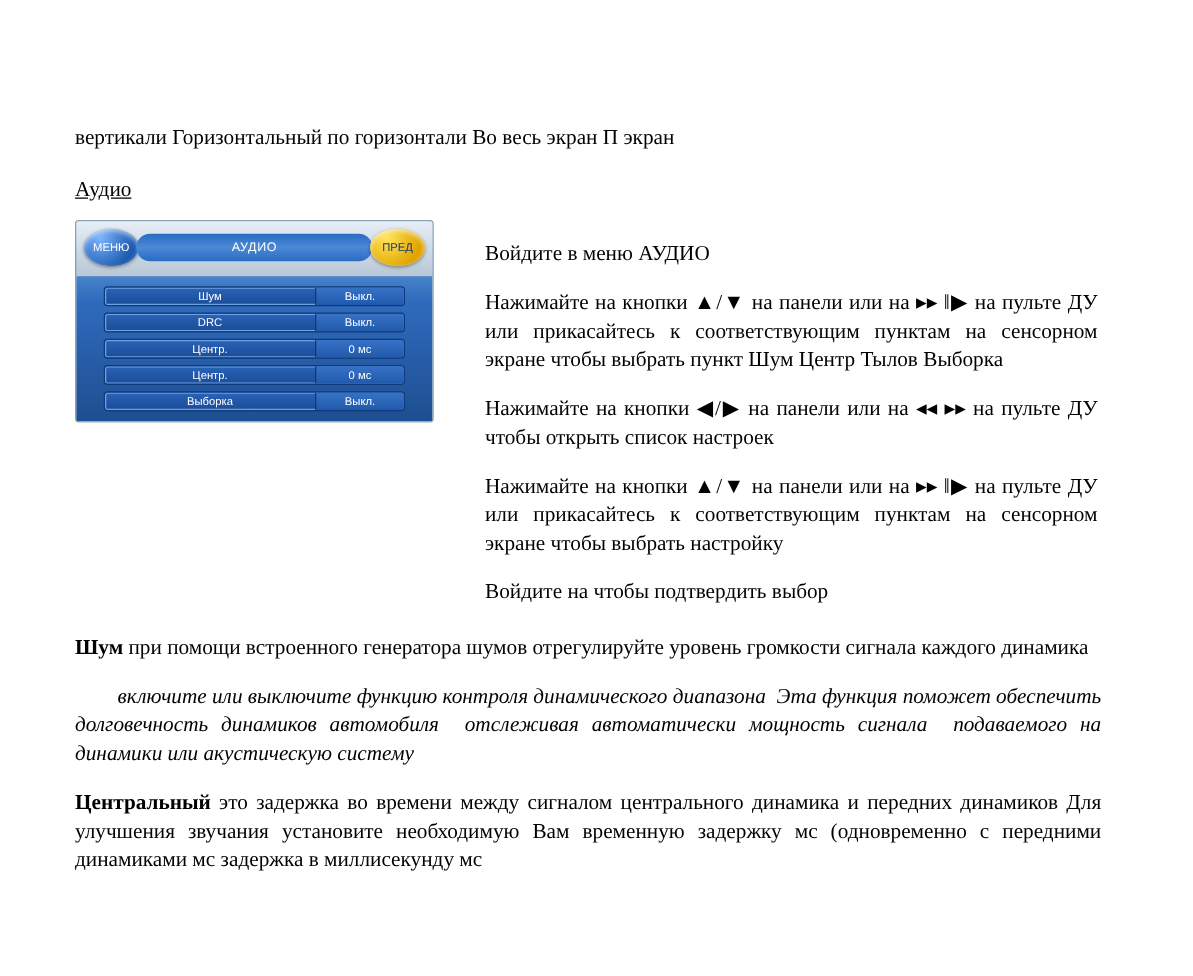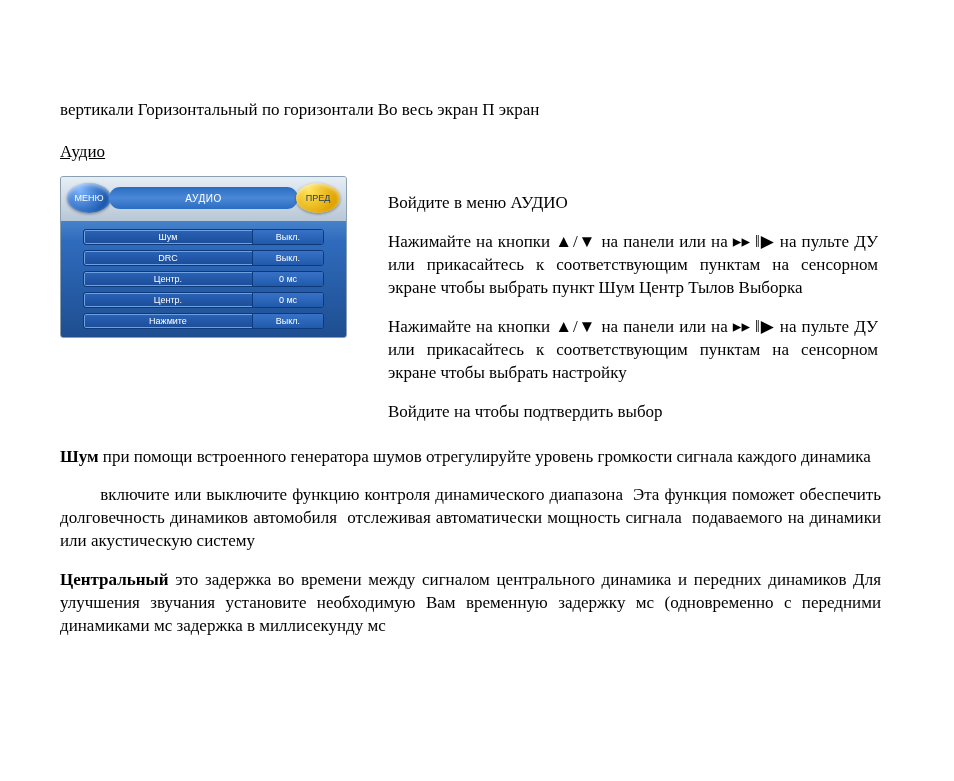--- a/index.html
+++ b/index.html
@@ -149,38 +149,39 @@
           </div>
           <div class="menu-row">
             <div class="label">Центр.</div>
             <div class="value">0 мс</div>
           </div>
           <div class="menu-row">
             <div class="label">Центр.</div>
             <div class="value">0 мс</div>
           </div>
           <div class="menu-row">
-            <div class="label">Нажмите</div>
+            <div class="label">Выборка</div>
             <div class="value">Выкл.</div>
           </div>
         </div>
       </div>
     </div>
 
     <div class="right-col">
       <p>Войдите в меню АУДИО</p>
       <p>Нажимайте на кнопки ▲/▼ на панели или на ▸▸ ‖▶ на пульте ДУ или прикасайтесь к соответствующим пунктам на сенсорном экране чтобы выбрать пункт Шум          Центр  Тылов   Выборка</p>
+      <p>Нажимайте на кнопки ◀/▶ на панели или на ◂◂ ▸▸ на пульте ДУ чтобы открыть список настроек</p>
       <p>Нажимайте на кнопки ▲/▼ на панели или на ▸▸ ‖▶ на пульте ДУ или прикасайтесь к соответствующим пунктам на сенсорном экране  чтобы выбрать настройку</p>
       <p>Войдите на                             чтобы подтвердить выбор</p>
     </div>
   </div>
 
   <div class="body-text">
     <p>
       <span class="bold">Шум</span><span>  при помощи встроенного генератора шумов отрегулируйте уровень громкости сигнала каждого динамика</span>
     </p>
-    <p style="white-space:pre-wrap;">        включите или выключите функцию контроля динамического диапазона  Эта функция поможет обеспечить долговечность динамиков автомобиля  отслеживая автоматически мощность сигнала  подаваемого на динамики или акустическую систему</p>
+    <p style="white-space:pre-wrap;font-style:italic;">        включите или выключите функцию контроля динамического диапазона  Эта функция поможет обеспечить долговечность динамиков автомобиля  отслеживая автоматически мощность сигнала  подаваемого на динамики или акустическую систему</p>
     <p>
       <span class="bold">Центральный</span><span>   это задержка во времени между сигналом центрального динамика и передних динамиков  Для улучшения звучания установите необходимую Вам временную задержку      мс (одновременно с передними динамиками      мс   задержка в    миллисекунду            мс</span>
     </p>
   </div>
 
 </div>
 
 </body></html>

